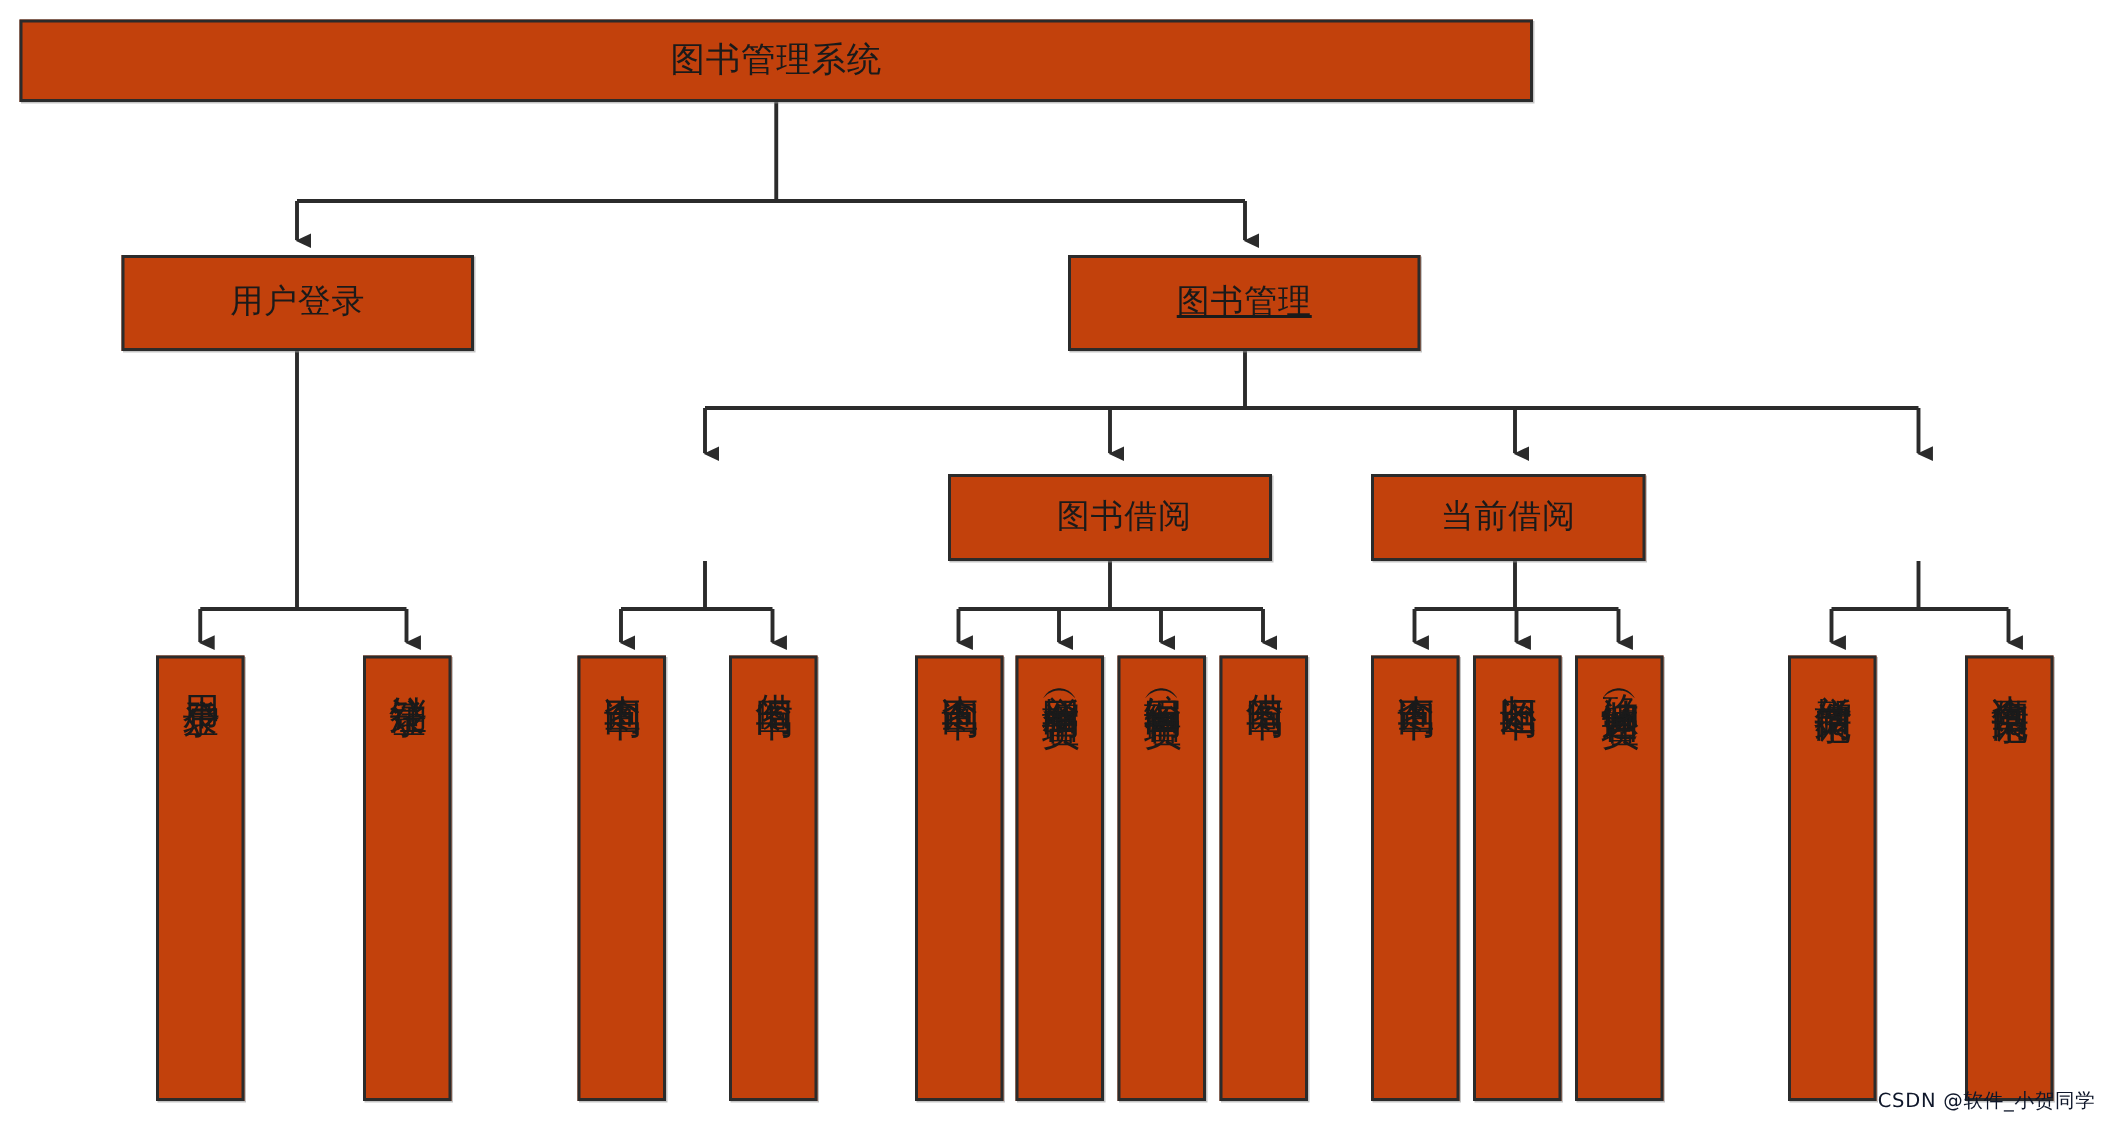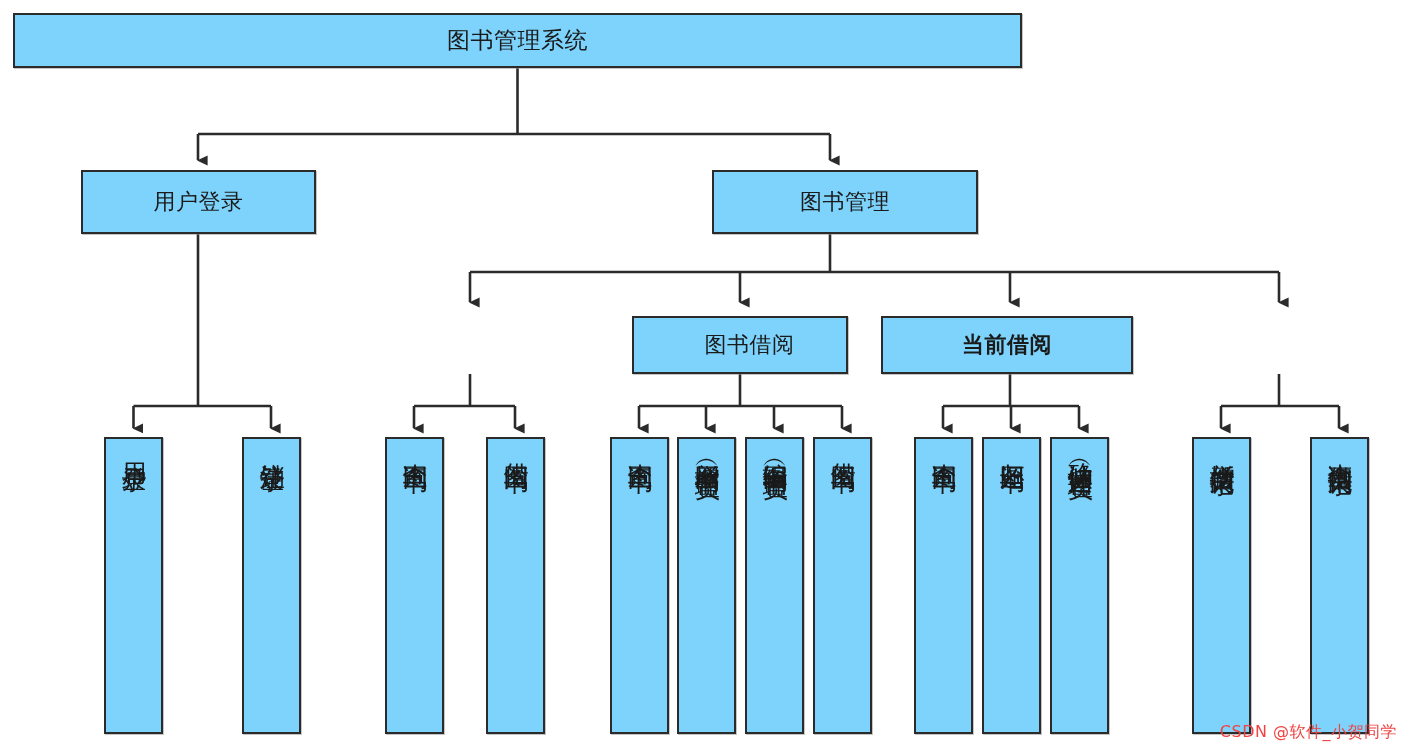--- a/index.html
+++ b/index.html
@@ -22,21 +22,21 @@
     left: 0;
     top: 0;
     width: 1405px;
     height: 747px;
     pointer-events: none;
   }
   .node {
     position: absolute;
     box-sizing: border-box;
     border: 2.5px solid #2b2b2b;
-    background: #7dd3fc;
+    background: #c2410c;
     display: flex;
     align-items: center;
     justify-content: center;
     color: #1a1a1a;
     box-shadow: 1px 1px 0 rgba(150,150,150,0.55);
   }
   .node .label {
     display: block;
     text-align: center;
     line-height: 1.12;
@@ -58,22 +58,22 @@
     text-orientation: upright;
     font-size: 25px;
     line-height: 1.05;
     letter-spacing: 2px;
     margin: 0 auto;
   }
   .watermark {
     position: absolute;
     right: 8px;
     bottom: 4px;
-    font-size: 16px;
-    color: #ef4444;
+    font-size: 13px;
+    color: #0f172a;
     letter-spacing: 0.5px;
     white-space: nowrap;
   }
 </style>
 </head>
 <body>
 
 <div id="canvas">
 
   <svg id="wires" viewBox="0 0 1405 747" xmlns="http://www.w3.org/2000/svg">
@@ -126,28 +126,28 @@
     </g>
   </svg>
 
   <div class="node horiz root" style="left:13px; top:13px; width:1009px; height:55px;">
     <span class="label">图书管理系统</span>
   </div>
 
   <div class="node horiz" style="left:81px; top:170px; width:235px; height:64px;">
     <span class="label">用户登录</span>
   </div>
-  <div class="node horiz" style="left:712px; top:170px; width:266px; height:64px;">
+  <div class="node horiz" style="left:712px; top:170px; width:235px; height:64px;text-decoration:underline;">
     <span class="label">图书管理</span>
   </div>
 
   <div class="node horiz" style="left:632px; top:316px; width:216px; height:58px;padding-left:19px;">
     <span class="label">图书借阅</span>
   </div>
-  <div class="node horiz" style="left:881px; top:316px; width:252px; height:58px;font-weight:bold;">
+  <div class="node horiz" style="left:914px; top:316px; width:183px; height:58px;">
     <span class="label">当前借阅</span>
   </div>
 
   <div class="node vert" style="left:104px; top:437px; width:59px; height:297px;">
     <span class="label">用户登录</span>
   </div>
   <div class="node vert" style="left:242px; top:437px; width:59px; height:297px;">
     <span class="label">注销登录</span>
   </div>
 

